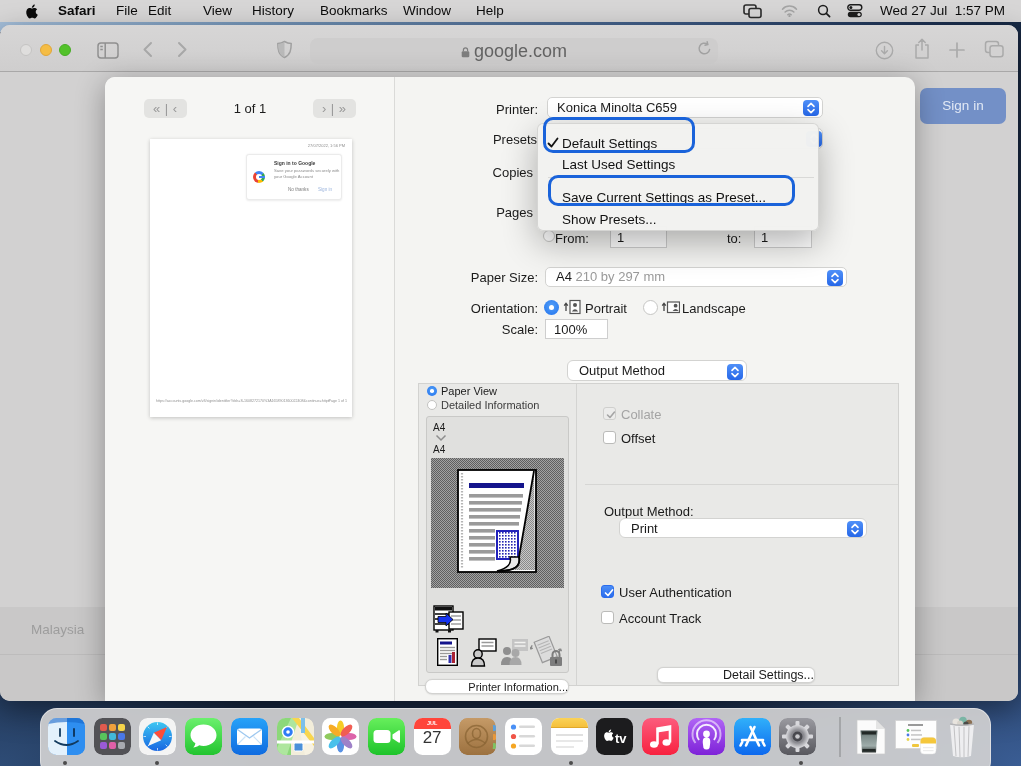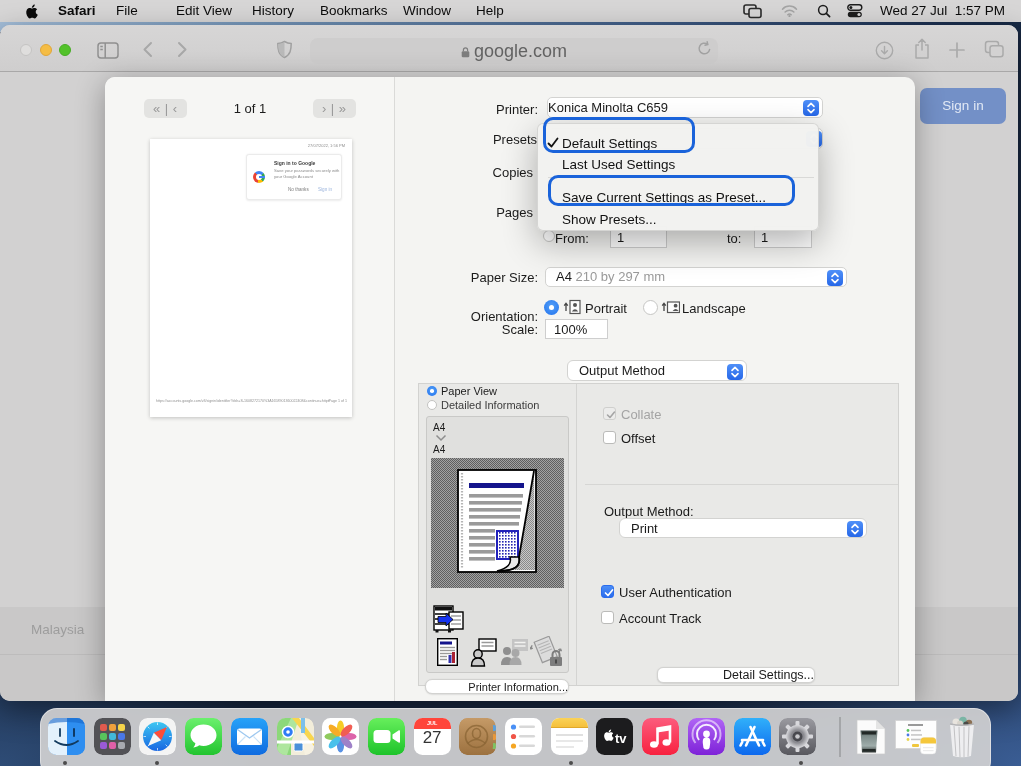--- a/index.html
+++ b/index.html
@@ -69,21 +69,21 @@
 </head>
 <body>
 
 <div id="topwall"></div>
 <div id="menubar">
   <svg style="position:absolute;left:25px;top:4px" width="13" height="15" viewBox="0 0 17 20">
     <path fill="#0b0b0b" d="M14.1 10.6c0-2.3 1.9-3.4 2-3.5-1.1-1.6-2.8-1.8-3.4-1.8-1.4-.2-2.8.8-3.5.8-.7 0-1.9-.8-3.1-.8C4.6 5.3 3.1 6.2 2.3 7.6.6 10.4 1.8 14.6 3.4 16.9c.8 1.1 1.7 2.4 3 2.3 1.2 0 1.6-.7 3.1-.7s1.8.7 3.1.7c1.3 0 2.1-1.2 2.9-2.3.9-1.3 1.3-2.6 1.3-2.7-.1 0-2.6-1-2.7-3.6zM11.8 3.7c.7-.8 1.1-1.9 1-3-1 0-2.1.7-2.8 1.5-.6.7-1.2 1.9-1 2.9 1.1.1 2.1-.5 2.8-1.4z"></path>
   </svg>
   <span class="b" style="left:58px">Safari</span>
   <span style="left:116px">File</span>
-  <span style="left:176px">Edit</span>
+  <span style="left:148px">Edit</span>
   <span style="left:203px">View</span>
   <span style="left:252px">History</span>
   <span style="left:320px">Bookmarks</span>
   <span style="left:403px">Window</span>
   <span style="left:476px">Help</span>
   <svg style="position:absolute;left:743px;top:4px" width="20" height="15" viewBox="0 0 20 15">
     <rect x="1" y="1" width="12" height="9" rx="2" fill="none" stroke="#2b2b2b" stroke-width="1.6"></rect>
     <rect x="6" y="4.5" width="12" height="9" rx="2" fill="#d7d6d6" stroke="#2b2b2b" stroke-width="1.6"></rect>
   </svg>
   <svg style="position:absolute;left:781px;top:5px" width="17" height="12" viewBox="0 0 17 12">
@@ -175,21 +175,21 @@
           <div style="position:absolute; left:27px; top:13px; font-size:4.2px; color:#8a8a8a; line-height:1.5; white-space:nowrap;">Save your passwords securely with<br>your Google Account</div>
           <div style="position:absolute; left:41px; top:32px; font-size:4.6px; color:#7d7d7d;">No thanks</div>
           <div style="position:absolute; left:71px; top:32px; font-size:4.6px; color:#9bb4dc;">Sign in</div>
         </div>
         <div style="position:absolute; left:6px; top:260px; font-size:3.6px; color:#909090; white-space:nowrap; width:174px; overflow:hidden;">https://accounts.google.com/v3/signin/identifier?dsh=S-1608272170%3A1658901360022408&amp;continue=https%3A%2F%2Fwww.google...</div>
         <div style="position:absolute; right:5px; top:260px; font-size:3.6px; color:#909090;">Page 1 of 1</div>
       </div>
     </div>
     <div id="settings">
       <div class="lab" style="right:377px; top:24.5px;">Printer:</div>
-      <div class="sel" style="left:442px; top:20px; width:276px; height:21px; line-height:19px; ">Konica Minolta C659
+      <div class="sel" style="left:442px; top:20px; width:276px; height:21px; line-height:19px; padding-left:9px;">Konica Minolta C659
         <div class="chev" style="right:3px; top:2px;">
             <svg style="position:absolute;left:3px;top:2px" width="10" height="12" viewBox="0 0 10 12">
               <path d="M2 4.4 L5 1.4 L8 4.4 M2 7.6 L5 10.6 L8 7.6" stroke="#fff" stroke-width="1.6" fill="none" stroke-linecap="round" stroke-linejoin="round"></path>
             </svg>
           </div>
       </div>
       <div class="lab" style="right:378px; top:55px;">Presets</div>
       <div class="sel" style="left:442px; top:51px; width:276px; height:21px;">
         <div class="chev" style="right:0px; top:2px;">
             <svg style="position:absolute;left:3px;top:2px" width="10" height="12" viewBox="0 0 10 12">
@@ -206,21 +206,21 @@
       <div class="inp" style="left:649px; top:149px; width:58px; height:22px; line-height:22px; padding-left:6px;">1</div>
 
       <div class="lab" style="right:377px; top:192.5px;">Paper Size:</div>
       <div class="sel" style="left:440px; top:190px; width:302px; height:20px; line-height:18px; padding-left:10px;">A4 <span class="gray">210 by 297 mm</span>
         <div class="chev" style="right:3.5px; top:2px;">
             <svg style="position:absolute;left:3px;top:2px" width="10" height="12" viewBox="0 0 10 12">
               <path d="M2 4.4 L5 1.4 L8 4.4 M2 7.6 L5 10.6 L8 7.6" stroke="#fff" stroke-width="1.6" fill="none" stroke-linecap="round" stroke-linejoin="round"></path>
             </svg>
           </div>
       </div>
-      <div class="lab" style="right:377px; top:223.5px;margin-top:8px;">Orientation:</div>
+      <div class="lab" style="right:377px; top:223.5px;">Orientation:</div>
       <div style="position:absolute; left:439px; top:222.5px; width:15px; height:15px; border-radius:50%; background:radial-gradient(circle at 50% 40%, #54a0f7, #2071ee);">
         <div style="position:absolute; left:5px; top:5px; width:5px; height:5px; border-radius:50%; background:#fff;"></div>
       </div>
       <svg style="position:absolute; left:458px; top:222px;" width="18" height="16" viewBox="0 0 18 16">
         <path d="M3 12 V5 M1.2 6.6 L3 4.4 L4.8 6.6" fill="none" stroke="#444" stroke-width="1.3"></path>
         <rect x="7" y="1.5" width="10" height="13" fill="#fdfdfd" stroke="#555" stroke-width="1.2"></rect>
         <circle cx="12" cy="6" r="2" fill="#555"></circle>
         <path d="M8.8 12.6 q3.2 -4.6 6.4 0 z" fill="#555"></path>
       </svg>
       <div style="position:absolute; left:480px; top:223.5px;">Portrait</div>

